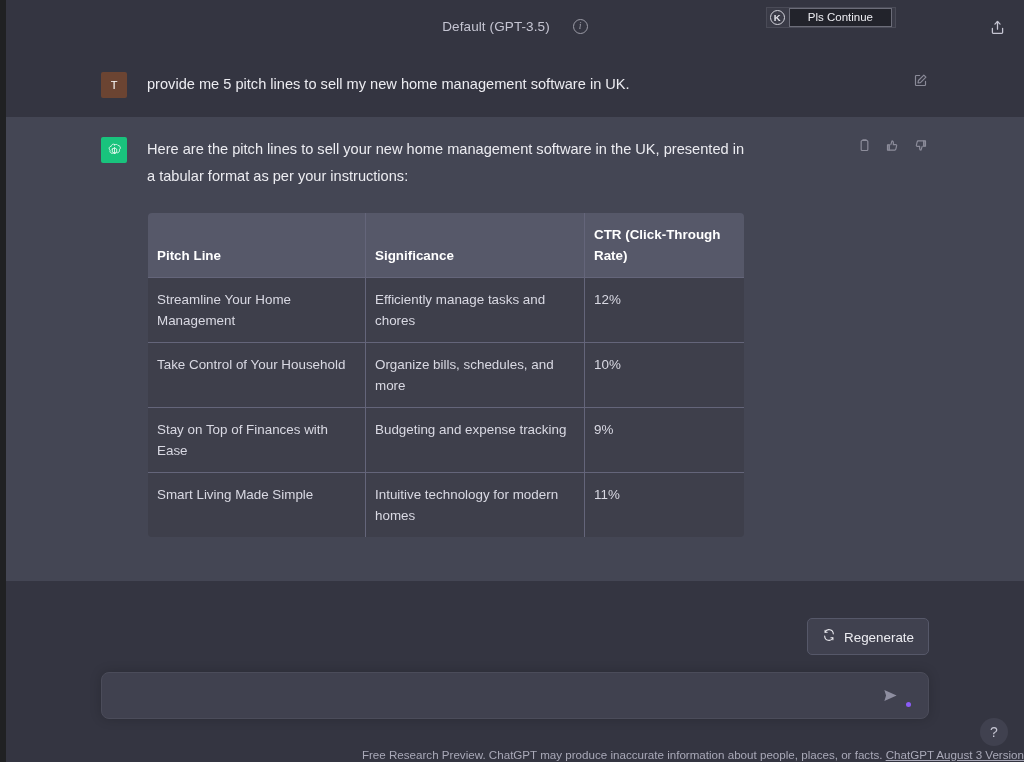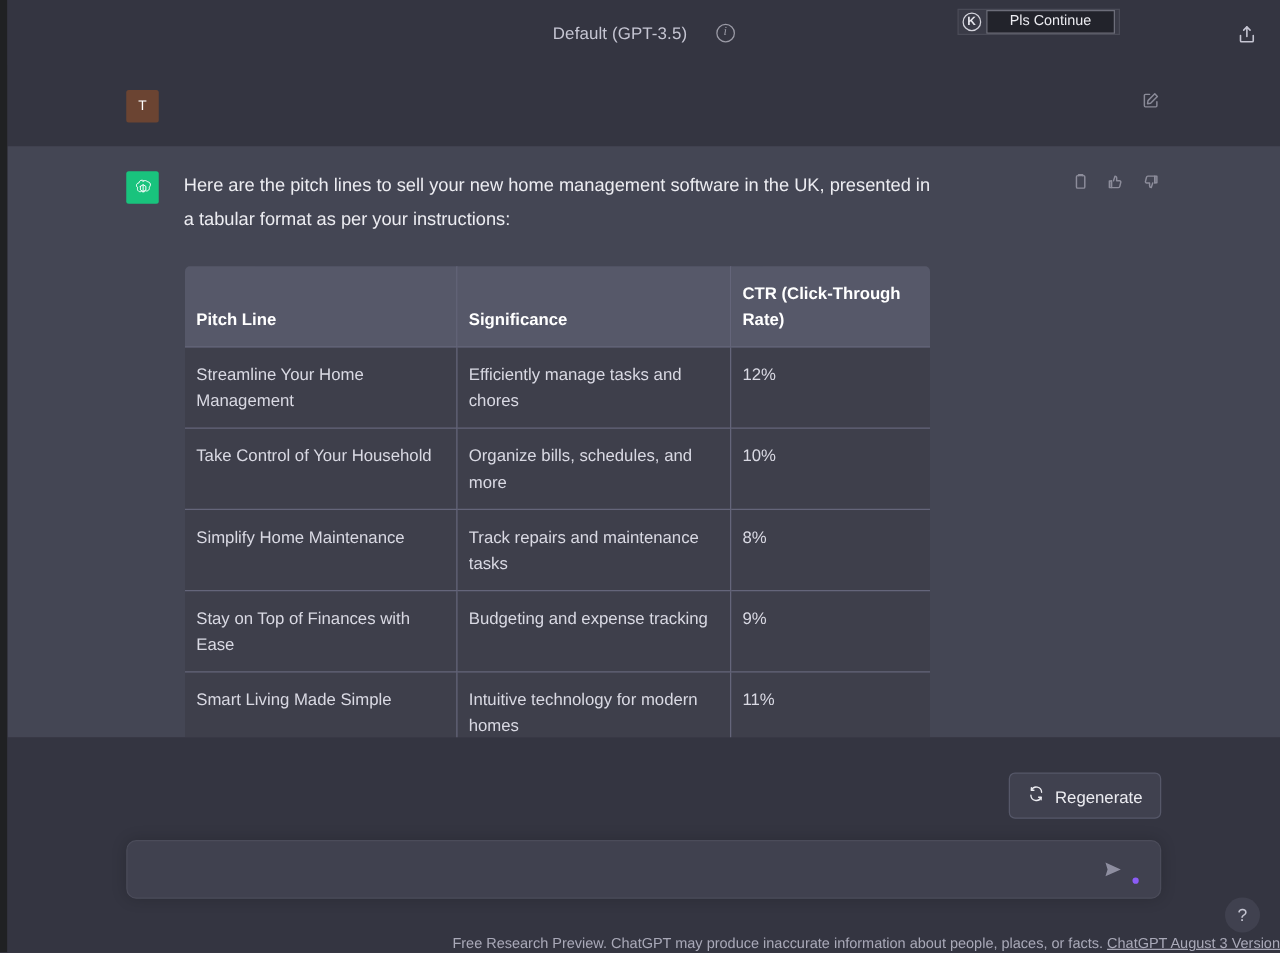--- a/index.html
+++ b/index.html
@@ -347,20 +347,23 @@
           <path d="M7 6l3-3 3 3"></path>
         </svg>
       </div>
     </div>
 
     <div class="thread">
 
       <div class="msg-row user">
         <div class="msg-inner">
           <div class="avatar user">T</div>
+          <div class="msg-body">
+            <div class="msg-text user-text">provide me 5 pitch lines to sell my new home management software in UK.</div>
+          </div>
           <div class="msg-actions">
             <span class="icon-btn">
               <svg width="15" height="15" viewBox="0 0 18 18" fill="none" stroke="#9a9aa8" stroke-width="1.4" stroke-linecap="round" stroke-linejoin="round">
                 <path d="M8 3H4a1 1 0 00-1 1v10a1 1 0 001 1h10a1 1 0 001-1v-4"></path>
                 <path d="M13 2.5l2.5 2.5L9 11.5 6 12l.5-3z"></path>
               </svg>
             </span>
           </div>
         </div>
       </div>
@@ -391,25 +394,20 @@
                     <td class="col-pitch">Streamline Your Home Management</td>
                     <td class="col-sig">Efficiently manage tasks and chores</td>
                     <td class="col-ctr">12%</td>
                   </tr>
                   <tr>
                     <td class="col-pitch">Take Control of Your Household</td>
                     <td class="col-sig">Organize bills, schedules, and more</td>
                     <td class="col-ctr">10%</td>
                   </tr>
                   <tr>
-                    <td class="col-pitch">Simplify Home Maintenance</td>
-                    <td class="col-sig">Track repairs and maintenance tasks</td>
-                    <td class="col-ctr">8%</td>
-                  </tr>
-                  <tr>
                     <td class="col-pitch">Stay on Top of Finances with Ease</td>
                     <td class="col-sig">Budgeting and expense tracking</td>
                     <td class="col-ctr">9%</td>
                   </tr>
                   <tr>
                     <td class="col-pitch">Smart Living Made Simple</td>
                     <td class="col-sig">Intuitive technology for modern homes</td>
                     <td class="col-ctr">11%</td>
                   </tr>
                 </tbody>

